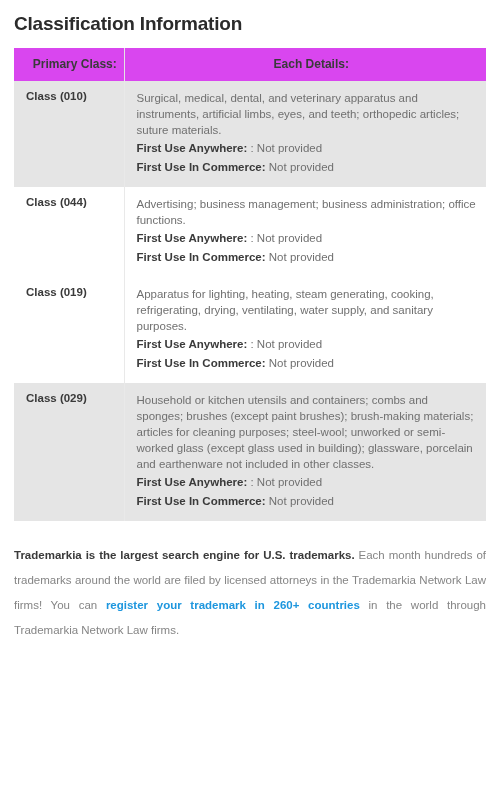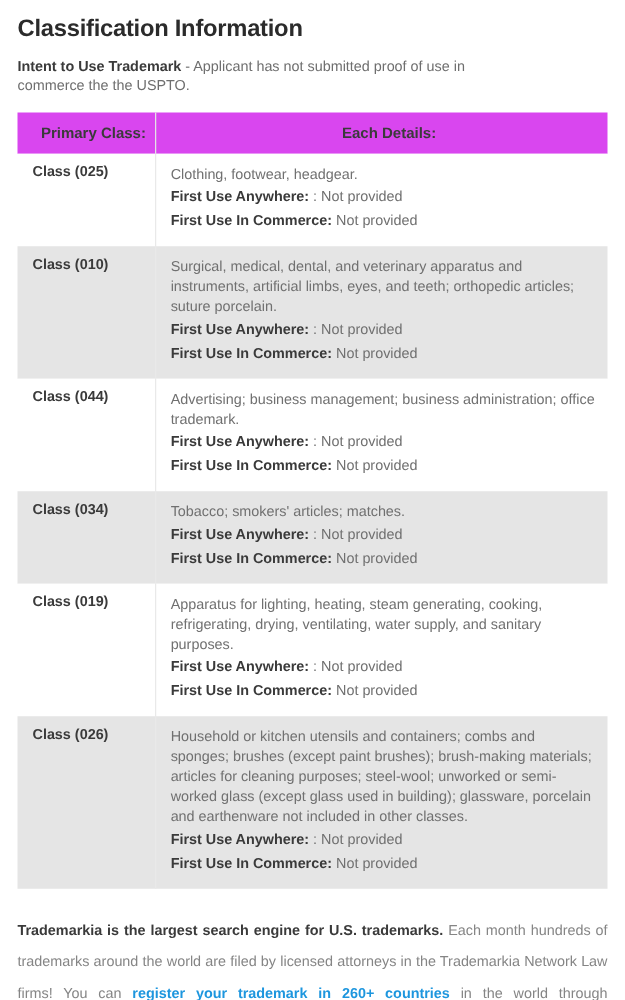--- a/index.html
+++ b/index.html
@@ -115,89 +115,66 @@
     text-decoration: none;
   }
 </style>
 </head>
 <body>
 
 <div class="page">
 
   <h2 class="section-title">Classification Information</h2>
 
-  <p class="intent-line">
-    <span class="lead">Intent to Use Trademark</span><span> - Applicant has not submitted proof of use in commerce the the USPTO.</span>
-  </p>
 
   <table class="class-table">
     <colgroup>
         <col class="c1">
         <col class="c2">
       </colgroup>
     <thead>
       <tr>
         <th>Primary Class:</th>
         <th>Each Details:</th>
       </tr>
     </thead>
     <tbody id="table-body">
-        <tr class="odd">
-          <td>
-            <div class="cls-name">Class (025)</div>
-          </td>
-          <td>
-            <div class="cls-desc">Clothing, footwear, headgear.</div>
-            <div class="use-line"><span class="lbl">First Use Anywhere:</span> <span>: Not provided</span></div>
-            <div class="use-line"><span class="lbl">First Use In Commerce:</span> <span>Not provided</span></div>
-          </td>
-        </tr>
         <tr class="even">
           <td>
             <div class="cls-name">Class (010)</div>
           </td>
           <td>
-            <div class="cls-desc">Surgical, medical, dental, and veterinary apparatus and instruments, artificial limbs, eyes, and teeth; orthopedic articles; suture porcelain.</div>
+            <div class="cls-desc">Surgical, medical, dental, and veterinary apparatus and instruments, artificial limbs, eyes, and teeth; orthopedic articles; suture materials.</div>
             <div class="use-line"><span class="lbl">First Use Anywhere:</span> <span>: Not provided</span></div>
             <div class="use-line"><span class="lbl">First Use In Commerce:</span> <span>Not provided</span></div>
           </td>
         </tr>
         <tr class="odd">
           <td>
             <div class="cls-name">Class (044)</div>
           </td>
           <td>
-            <div class="cls-desc">Advertising; business management; business administration; office trademark.</div>
-            <div class="use-line"><span class="lbl">First Use Anywhere:</span> <span>: Not provided</span></div>
-            <div class="use-line"><span class="lbl">First Use In Commerce:</span> <span>Not provided</span></div>
-          </td>
-        </tr>
-        <tr class="even">
-          <td>
-            <div class="cls-name">Class (034)</div>
-          </td>
-          <td>
-            <div class="cls-desc">Tobacco; smokers' articles; matches.</div>
+            <div class="cls-desc">Advertising; business management; business administration; office functions.</div>
             <div class="use-line"><span class="lbl">First Use Anywhere:</span> <span>: Not provided</span></div>
             <div class="use-line"><span class="lbl">First Use In Commerce:</span> <span>Not provided</span></div>
           </td>
         </tr>
         <tr class="odd">
           <td>
             <div class="cls-name">Class (019)</div>
           </td>
           <td>
             <div class="cls-desc">Apparatus for lighting, heating, steam generating, cooking, refrigerating, drying, ventilating, water supply, and sanitary purposes.</div>
             <div class="use-line"><span class="lbl">First Use Anywhere:</span> <span>: Not provided</span></div>
             <div class="use-line"><span class="lbl">First Use In Commerce:</span> <span>Not provided</span></div>
           </td>
         </tr>
         <tr class="even">
           <td>
-            <div class="cls-name">Class (026)</div>
+            <div class="cls-name">Class (029)</div>
           </td>
           <td>
             <div class="cls-desc">Household or kitchen utensils and containers; combs and sponges; brushes (except paint brushes); brush-making materials; articles for cleaning purposes; steel-wool; unworked or semi-worked glass (except glass used in building); glassware, porcelain and earthenware not included in other classes.</div>
             <div class="use-line"><span class="lbl">First Use Anywhere:</span> <span>: Not provided</span></div>
             <div class="use-line"><span class="lbl">First Use In Commerce:</span> <span>Not provided</span></div>
           </td>
         </tr>
       </tbody>
   </table>
 </div>

